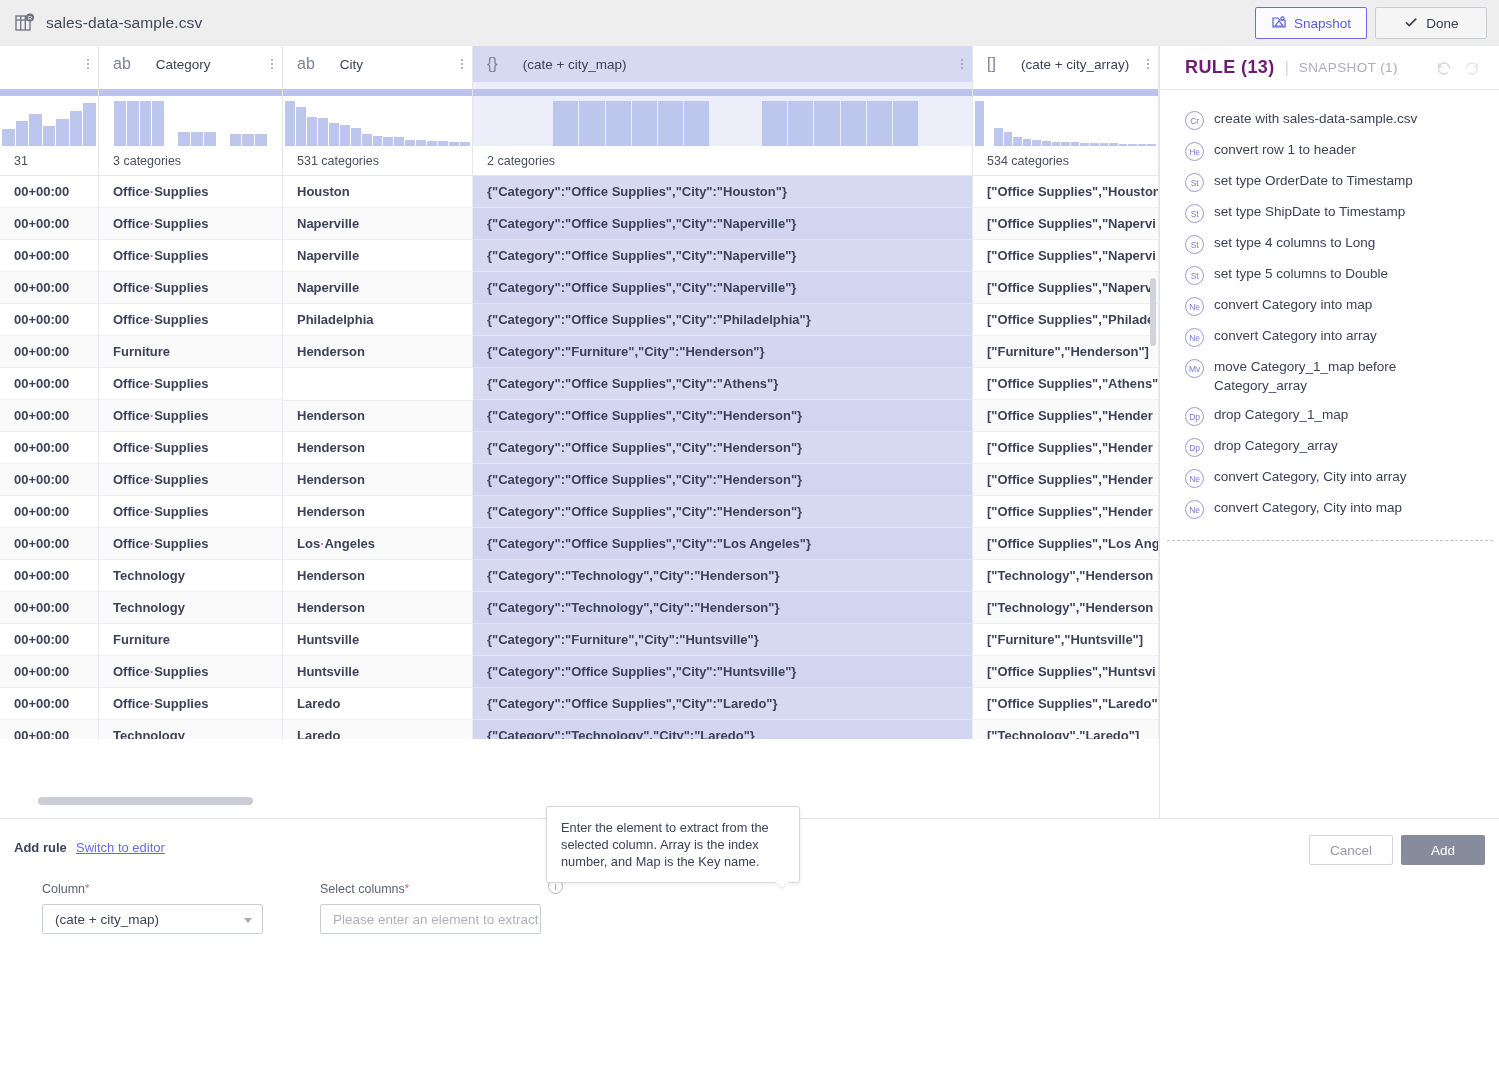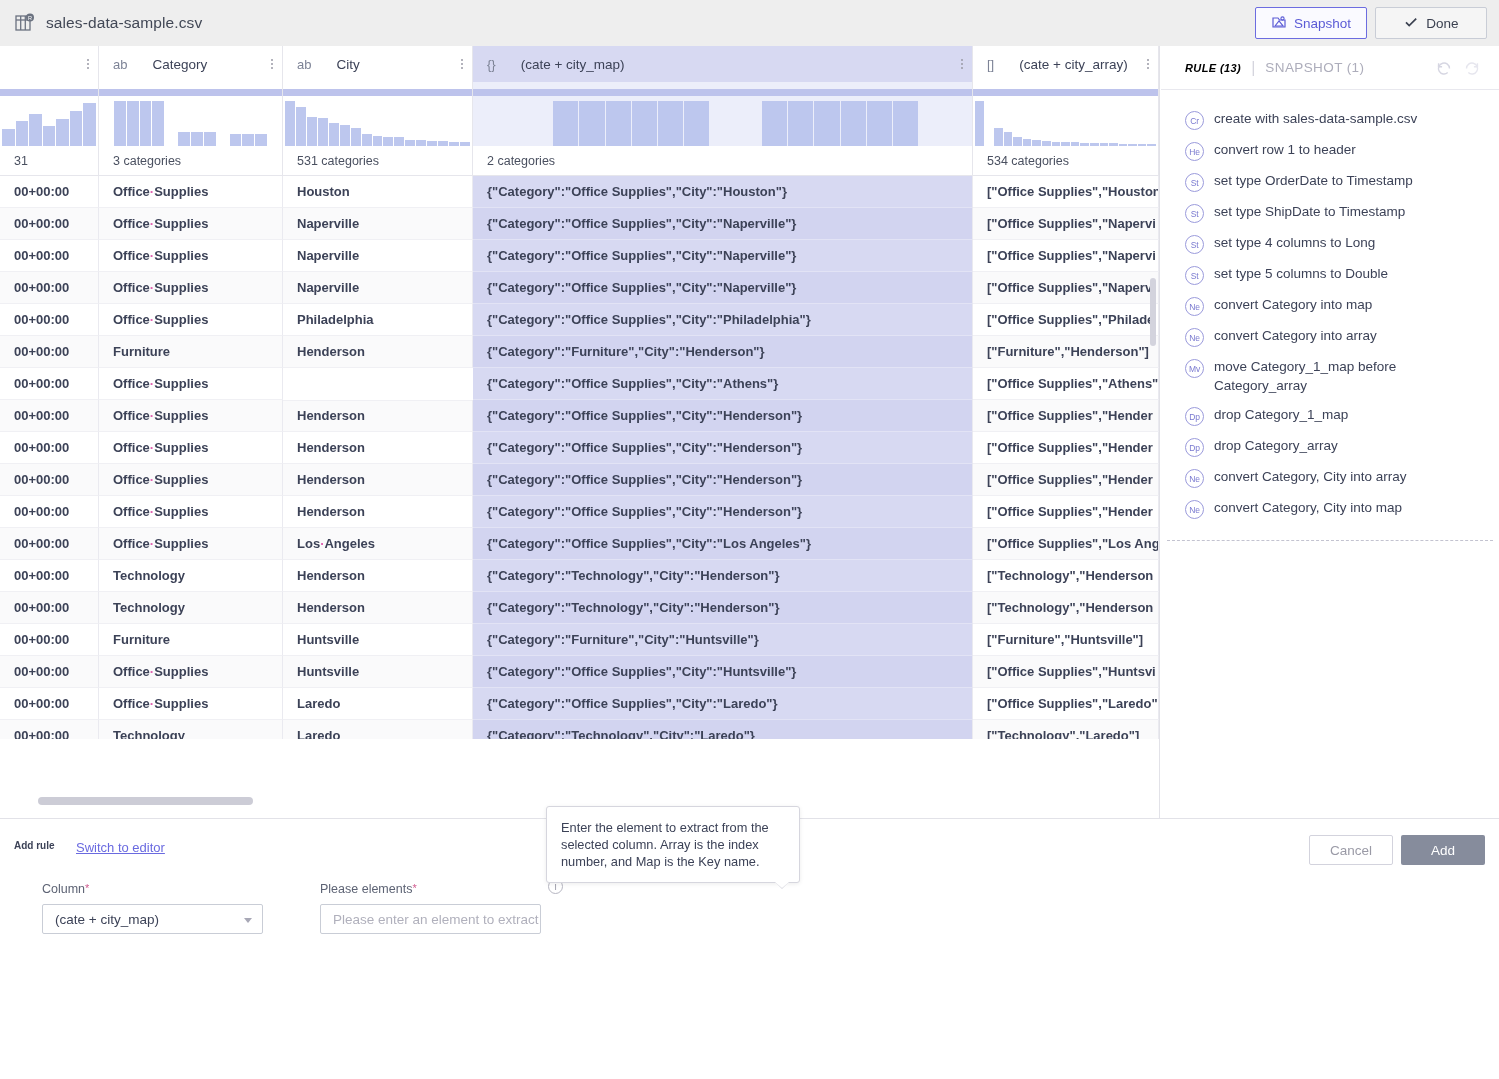--- a/index.html
+++ b/index.html
@@ -55,21 +55,21 @@
   
   .thead { display: flex; height: 36px; }
   .th {
     border-right: 1px solid #e6e6ec; border-bottom: 0;
     display: flex; align-items: center; position: relative;
     font-size: 13.5px; color: #3c4257; background: #fff; flex: 0 0 auto;
   }
   .th.sel { background: #d7d9f2; }
   .th .tname { margin-left: 14px; white-space: nowrap; }
   .th .ttype {
-    margin-left: 14px; font-size: 13px; color: #7d8396; font-weight: 400;
+    margin-left: 14px; font-size: 16px; color: #7d8396; font-weight: 400;
   }
   .th .tname.withtype { margin-left: 25px; }
   .th .dots {
     position: absolute; right: 8px; top: 50%; transform: translateY(-50%);
     color: #9a9aa6; font-size: 13px; letter-spacing: 0; line-height: 4px;
     width: 4px; text-align: center;
   }
   .dots i { display: block; width: 2px; height: 2px; background: #9a9aa6; border-radius: 50%; margin: 2px auto; }
 
   
@@ -124,21 +124,21 @@
 
   
   .rulepanel {
     position: absolute; left: 1161px; top: 46px; width: 338px; height: 772px;
     background: #fff;
   }
   .rulehead {
     height: 44px; display: flex; align-items: center;
     border-bottom: 1px solid #e8e8ee; position: relative;
   }
-  .tab-rule { margin-left: 24px; font-size: 11px; font-weight: 700; color: #000000; letter-spacing: .4px; cursor: pointer; font-style: italic; }
+  .tab-rule { margin-left: 24px; font-size: 18px; font-weight: 700; color: #701a75; letter-spacing: .4px; cursor: pointer; }
   .tab-sep { margin: 0 10px; color: #d5d5de; }
   .tab-snap { font-size: 13.5px; color: #adadbb; letter-spacing: .4px; cursor: pointer; }
   .histicons { position: absolute; right: 18px; top: 12px; display: flex; gap: 10px; }
 
   .rulelist { padding: 14px 0 0 0; position: relative; }
   .ruleitem {
     display: flex; align-items: flex-start; gap: 10px;
     padding: 5px 16px 5px 24px; cursor: pointer;
   }
   .badge {
@@ -154,21 +154,21 @@
   }
 
   
   .bottom {
     position: absolute; left: 0; top: 818px; width: 1499px; height: 261px;
     background: #fff; border-top: 1px solid #e2e2e8;
   }
   .addrule-row { position: relative; height: 60px; }
   .addrule-label {
     position: absolute; left: 14px; top: 21px;
-    font-size: 10px; font-weight: 700; color: #3c4257;
+    font-size: 13px; font-weight: 700; color: #3c4257;
   }
   .switch-link {
     position: absolute; left: 76px; top: 21px; font-size: 13px;
     color: #6a6ae0; text-decoration: underline; cursor: pointer;
   }
   .form-actions { position: absolute; right: 14px; top: 16px; display: flex; gap: 8px; }
   .btn-cancel {
     width: 84px; height: 30px; border: 1px solid #d3d3dd; background: #fff;
     color: #9a9aa6; font-size: 13.5px; border-radius: 2px; cursor: pointer;
     display: flex; align-items: center; justify-content: center;
@@ -839,21 +839,21 @@
           <span>Column</span><span class="req">*</span>
         </label>
         <div class="select">
           <span>(cate + city_map)</span>
           <i class="caret"></i>
         </div>
       </div>
 
       <div class="field elements">
         <label class="flabel">
-          <span>Please elements</span><span class="req">*</span>
+          <span>Select columns</span><span class="req">*</span>
         </label>
         <div class="info-icon">i</div>
         <div class="textinput">
           <span>Please enter an element to extract</span>
         </div>
       </div>
     </div>
   </div>
 
   <div class="tooltip">Enter the element to extract from the selected column. Array is the index number, and Map is the Key name.</div>

